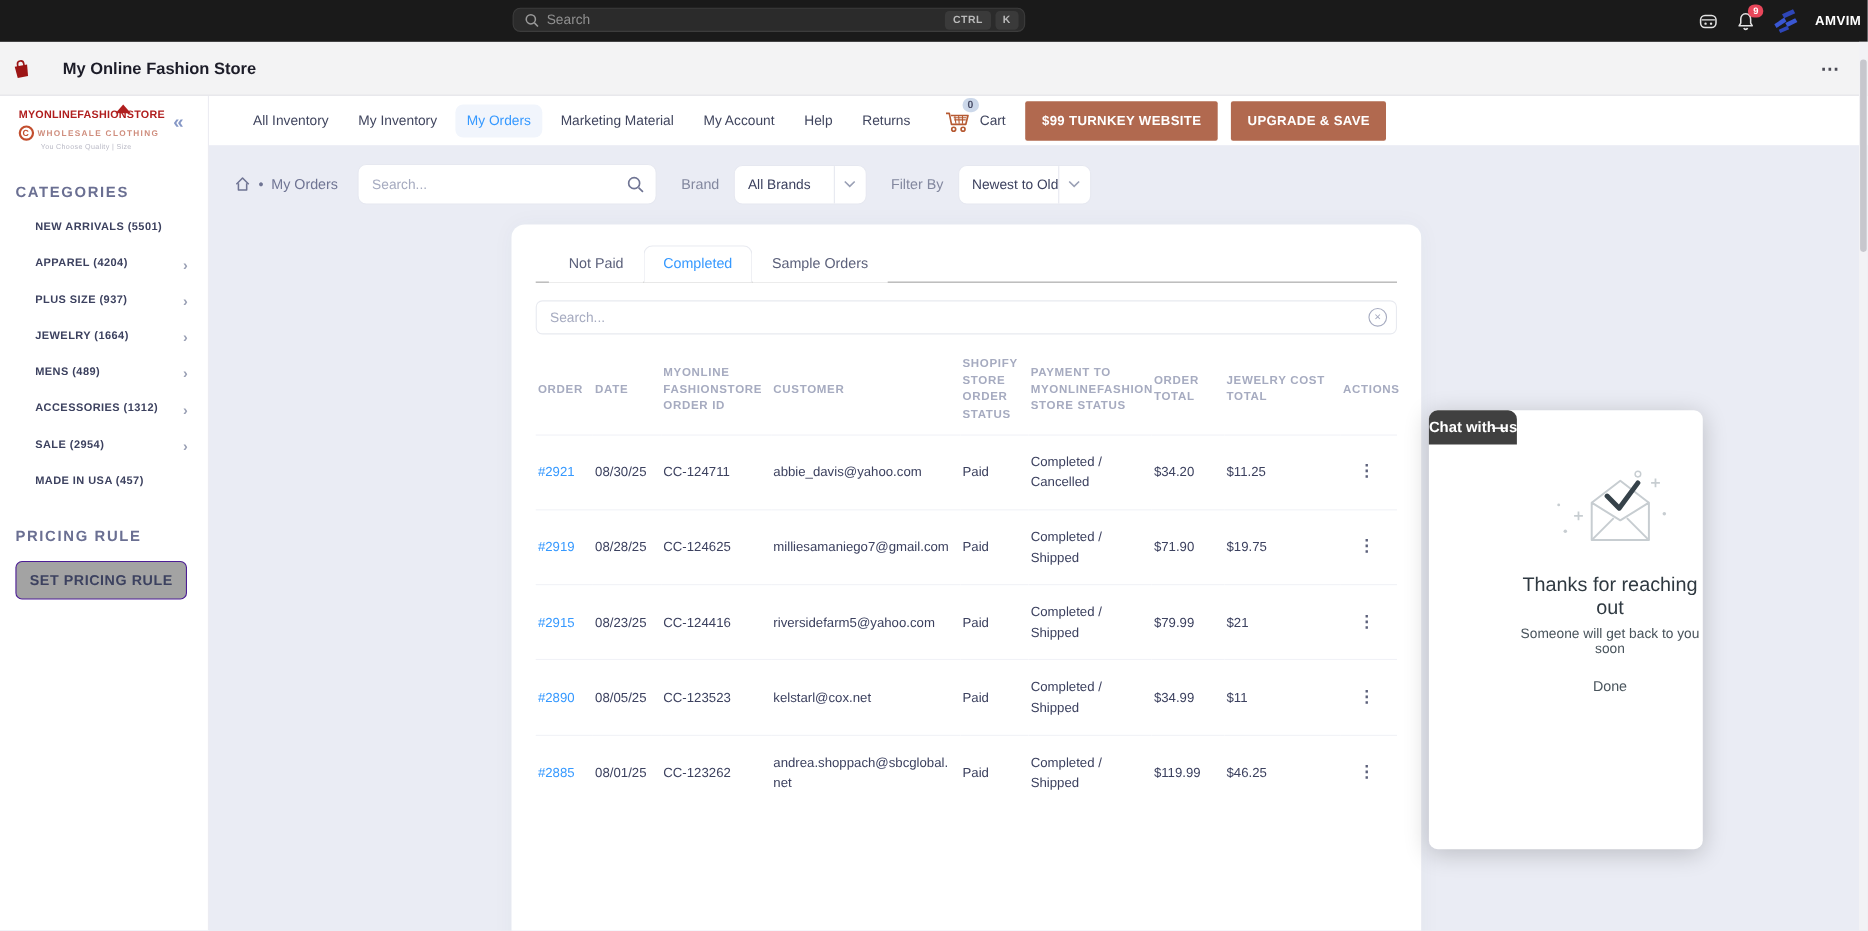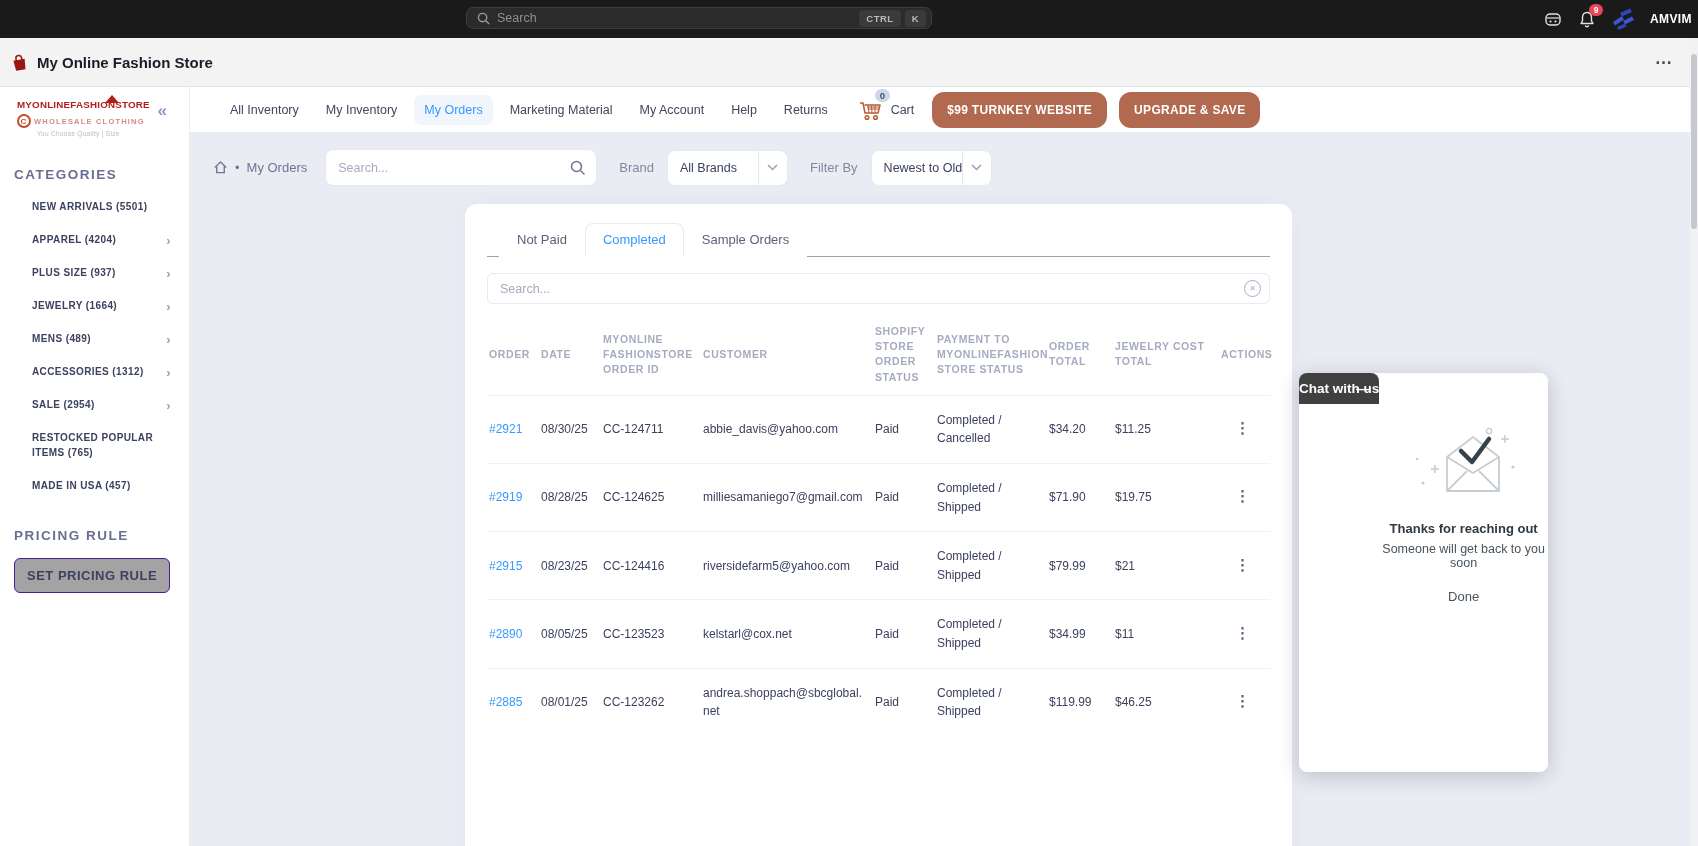--- a/index.html
+++ b/index.html
@@ -13,21 +13,21 @@
   .topbar-search-text { color:#8f8f8f; font-size:12.5px; margin-left:7px; }
   .keycaps { margin-left:auto; display:flex; gap:4px; }
   .keycap { background:#3a3a3a; color:#b9b9b9; font-size:9.5px; font-weight:700; padding:3px 7px; border-radius:4px; letter-spacing:0.5px; }
   .topbar-right { position:absolute; right:6px; top:0; height:38px; display:flex; align-items:center; gap:15px; }
   .icon-btn { background:none; border:none; cursor:pointer; position:relative; display:flex; align-items:center; }
   .bell-badge { position:absolute; top:-6px; right:-7px; background:#e8465a; color:#fff; font-size:8.5px; font-weight:700;
     border-radius:8px; padding:2px 4.5px; line-height:1; }
   .account-name { color:#ffffff; font-size:12px; font-weight:700; letter-spacing:0.4px; }
 
   
-  .appheader { height:49px; background:#f3f3f4; border-bottom:1px solid #e4e4e8; display:flex; align-items:center; padding:0 16px 0 10px; position:relative; z-index:20; }
+  .appheader { height:49px; background:#f3f3f4; border-bottom:1px solid #e4e4e8; display:flex; align-items:center; padding:0 16px 0 10px; position:relative; z-index:20;gap:20px; }
   .appheader .bag { transform:rotate(-10deg); }
   .app-title { margin-left:8px; font-size:15px; font-weight:700; color:#1c1c28; }
   .header-dots { margin-left:auto; color:#4b4b55; font-size:17px; font-weight:700; background:none; border:none; cursor:pointer; line-height:1; padding-right:10px; }
 
   
   .shell { display:flex; height:759px; }
   .sidebar { width:190px; background:#fff; border-right:1px solid #ececf2; flex-shrink:0; position:relative; }
   .logo-block { padding:12px 10px 4px 17px; position:relative; }
   .logo-title { color:#b01e1e; font-weight:700; font-size:9.8px; letter-spacing:0.2px; white-space:nowrap; position:relative; }
   .logo-tri { position:absolute; top:8px; left:105px; width:0; height:0; border-left:7px solid transparent; border-right:7px solid transparent; border-bottom:8px solid #b01e1e; }
@@ -48,21 +48,21 @@
   
   .main { flex:1; background:#eaecf4; min-width:0; }
   .navbar { height:45px; background:#fff; display:flex; align-items:center; padding-left:30px; }
   .nav-item { padding:8px 10px; margin-right:7px; font-size:12.5px; color:#41465f; background:none; border:none; border-radius:7px;
     cursor:pointer; font-family:inherit; white-space:nowrap; }
   .nav-item.active { color:#3699ff; background:#f1f5fc; }
   .cart-wrap { display:flex; align-items:center; margin-left:14px; position:relative; cursor:pointer; }
   .cart-badge { position:absolute; top:-9px; left:16px; background:#ccd8ea; color:#4a4f69; font-size:9.5px; font-weight:600;
     border-radius:8px; padding:2px 5px; line-height:1; }
   .cart-label { margin-left:7px; font-size:12.5px; color:#41465f; }
-  .btn-terra { background:#b1694f; color:#fff; border:none; border-radius:12px; font-weight:700; font-size:12px; letter-spacing:0.3px;
+  .btn-terra { background:#b1694f; color:#fff; border:none; border-radius:2px; font-weight:700; font-size:12px; letter-spacing:0.3px;
     padding:11px 15px; margin-left:18px; cursor:pointer; font-family:inherit; white-space:nowrap; }
   .btn-terra + .btn-terra { margin-left:12px; }
 
   
   .filter-row { display:flex; align-items:center; padding:17px 0 0 23px; }
   .breadcrumb { display:flex; align-items:center; gap:7px; color:#6f7493; font-size:13px; }
   .search-sm { margin-left:18px; width:272px; height:37px; background:#fff; border:1px solid #e6e8f0; border-radius:8px; position:relative; }
   .search-sm input { width:100%; height:100%; border:none; outline:none; background:transparent; padding:0 34px 0 12px;
     font-size:12.5px; color:#3c415f; font-family:inherit; }
   .search-sm .mag { position:absolute; right:10px; top:10px; }
@@ -95,21 +95,21 @@
   .kebab { background:none; border:none; color:#5c617b; font-size:15px; font-weight:700; cursor:pointer; line-height:1; }
 
   
   .chat { position:absolute; left:1299px; top:373px; width:249px; height:399px; background:#fff; border-radius:8px;
     box-shadow:0 4px 22px rgba(0,0,0,0.2); display:flex; flex-direction:row; z-index:40; }
   .chat-header { background:#404040; border-radius:8px 8px 0 0; height:31px; display:flex; align-items:center; justify-content:center;
     position:relative; color:#fff; font-weight:700; font-size:13.5px; flex-shrink:0; }
   .chat-min { position:absolute; right:10px; top:0; height:100%; background:none; border:none; color:#fff; font-size:13px;
     font-weight:700; cursor:pointer; }
   .chat-body { flex:1; display:flex; flex-direction:column; align-items:center; text-align:center; padding-top:52px; }
-  .chat-heading { margin-top:16px; font-size:13px; font-weight:700; color:#2f3941; }
+  .chat-heading { margin-top:16px; font-size:18px; font-weight:400; color:#2f3941; }
   .chat-sub { margin-top:6px; font-size:12.5px; color:#49545c; }
   .chat-done { margin-top:19px; background:none; border:none; font-size:13px; color:#49545c; cursor:pointer; font-family:inherit; }
   .chat-footer { border-top:1px solid #e9ebed; height:27px; display:flex; align-items:center; justify-content:center;
     color:#68737d; font-size:12px; letter-spacing:0.4px; flex-shrink:0; cursor:pointer; }
 
   
   .vscroll { position:absolute; right:0; top:38px; width:8px; height:808px; background:#f2f2f5; z-index:50; }
   .vscroll-thumb { position:absolute; top:16px; left:1px; width:6px; height:175px; background:#c7c7cd; border-radius:3px; cursor:grab; }
 </style>
 </head>
@@ -202,24 +202,20 @@
           <span>MENS (489)</span>
           <span class="chev">›</span>
         </div>
         <div class="cat-item">
           <span>ACCESSORIES (1312)</span>
           <span class="chev">›</span>
         </div>
         <div class="cat-item">
           <span>SALE (2954)</span>
           <span class="chev">›</span>
-        </div>
-        <div class="cat-item">
-          <span>RESTOCKED POPULAR ITEMS (765)</span>
-          
         </div>
         <div class="cat-item">
           <span>MADE IN USA (457)</span>
           
         </div>
     </div>
 
     <div class="side-heading">PRICING RULE</div>
     <button class="pricing-btn">SET PRICING RULE</button>
   </div>

